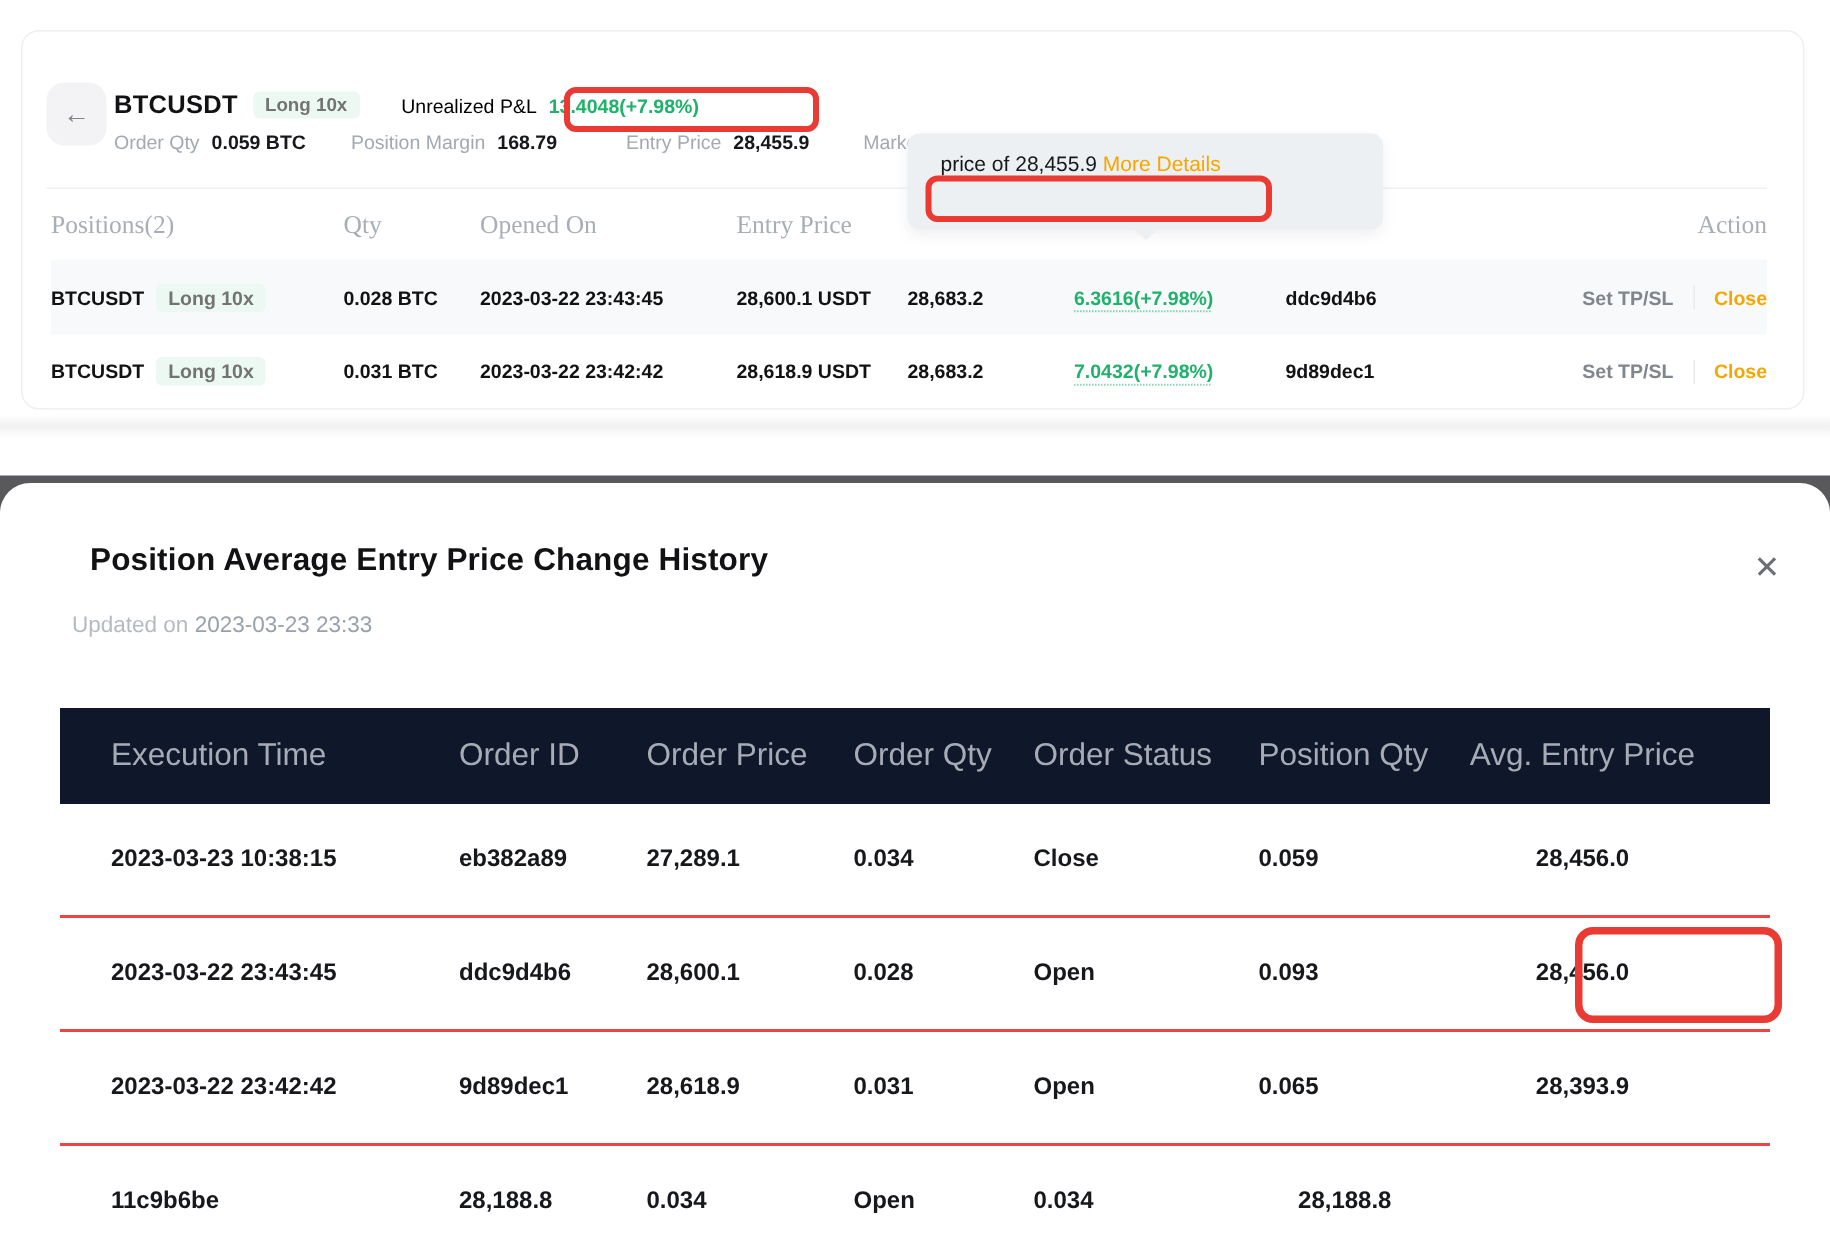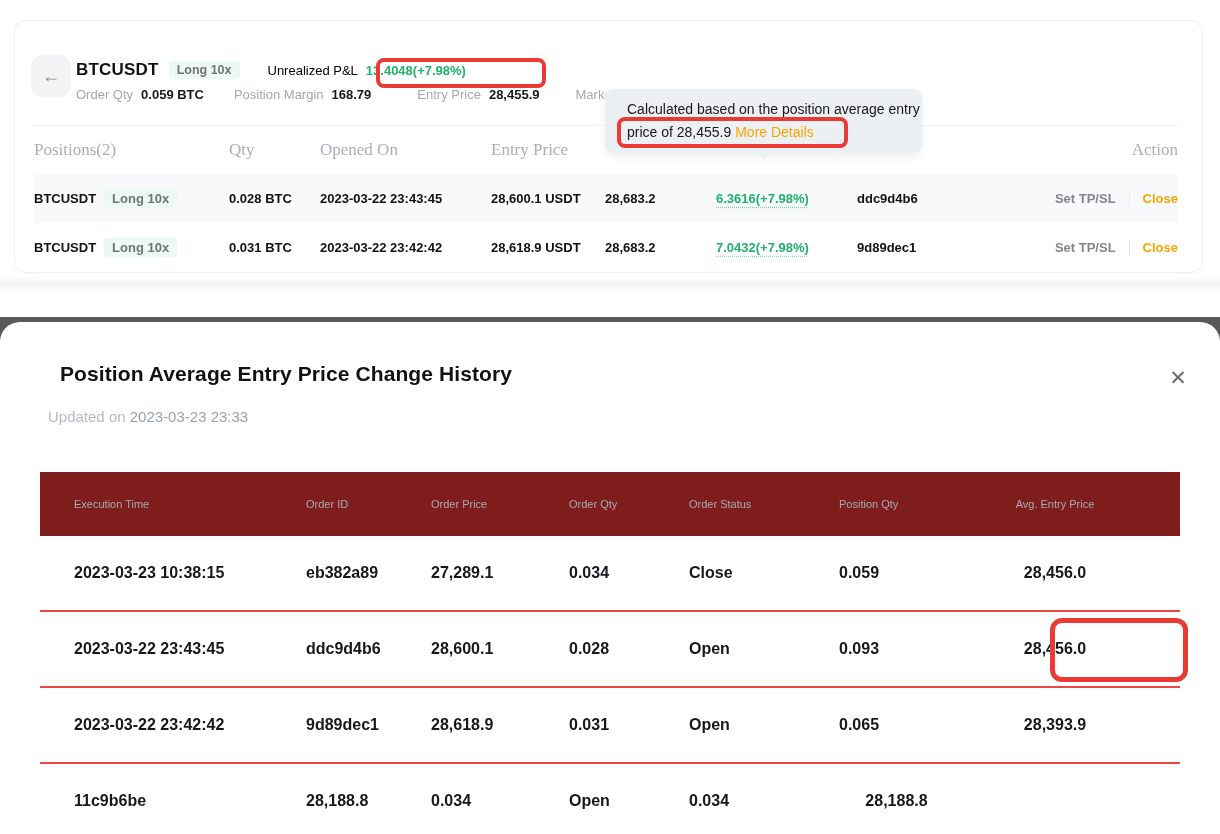--- a/index.html
+++ b/index.html
@@ -69,21 +69,21 @@
   .modal-sub { position:absolute; left:48px; top:408px; font-size:15px; }
   .modal-sub .u-lbl { color:#b5bac2; }
   .modal-sub .u-val { color:#9aa1ac; }
   .modal-close { position:absolute; right:24px; top:360px; width:36px; height:36px;
     background:transparent; border:none; color:#6b6f76; font-size:21px; cursor:pointer; }
 
   .mtable { position:absolute; left:40px; top:472px; width:1140px; }
   .mgrid { display:grid; grid-template-columns:232px 125px 138px 120px 150px 115px 1fr;
     align-items:center; padding:0 24px 0 34px; }
   .mgrid > :last-child { text-align:center; }
-  .mhead { height:64px; background:#7f1d1d; color:#a6abb5; font-size:11px; }
+  .mhead { height:64px; background:#0f172a; color:#a6abb5; font-size:21px; }
   .mrow { height:76px; font-size:16px; font-weight:700; border-bottom:2px solid #ef4444; color:#17181b; }
 </style>
 </head>
 <body>
 
 <div class="card">
   <button class="back-btn">
     <span>←</span>
   </button>
 
@@ -156,21 +156,20 @@
     <span>9d89dec1</span>
     <span class="action-cell">
       <span class="settp">Set TP/SL</span>
       <span class="vdiv"></span>
       <span class="close-link">Close</span>
     </span>
   </div>
 </div>
 
 <div class="tooltip">
-  <div>Calculated based on the position average entry</div>
   <div><span>price of 28,455.9 </span><span class="link">More Details</span></div>
   <div class="caret"></div>
 </div>
 
 <div class="redbox b1"></div>
 <div class="redbox b2"></div>
 <div class="redbox b3"></div>
 
 <div class="shadow-band"></div>
 <div class="dark-edge"></div>

